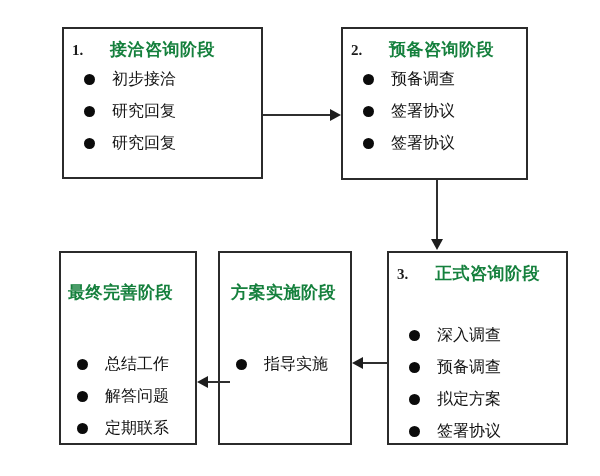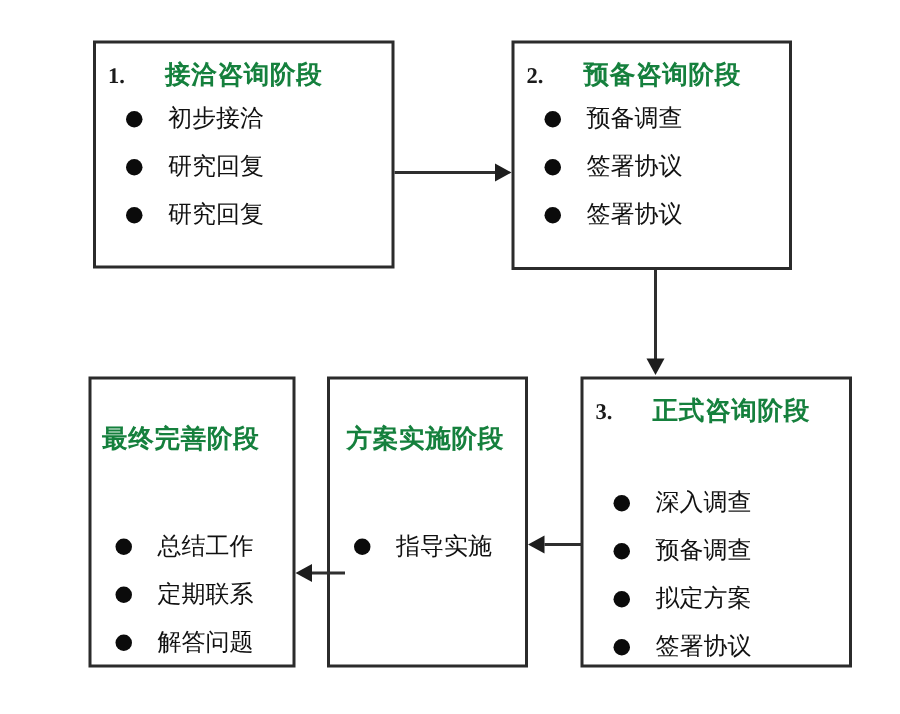--- a/index.html
+++ b/index.html
@@ -238,25 +238,25 @@
   <div class="hdr" id="hdr-final">
     <span class="hdr-title">最终完善阶段</span>
   </div>
   <ul class="blist" id="list-final">
     <li class="brow">
       <span class="bullet"></span>
       <span class="btext">总结工作</span>
     </li>
     <li class="brow">
       <span class="bullet"></span>
+      <span class="btext">解答问题</span>
+    </li>
+    <li class="brow">
+      <span class="bullet"></span>
       <span class="btext">定期联系</span>
-    </li>
-    <li class="brow">
-      <span class="bullet"></span>
-      <span class="btext">解答问题</span>
     </li>
   </ul>
 
   <div class="conn" id="arrow-intake-prep">
     <div class="hline"></div>
     <div class="arrow-r"></div>
   </div>
 
   <div class="conn" id="arrow-prep-formal">
     <div class="vline"></div>

